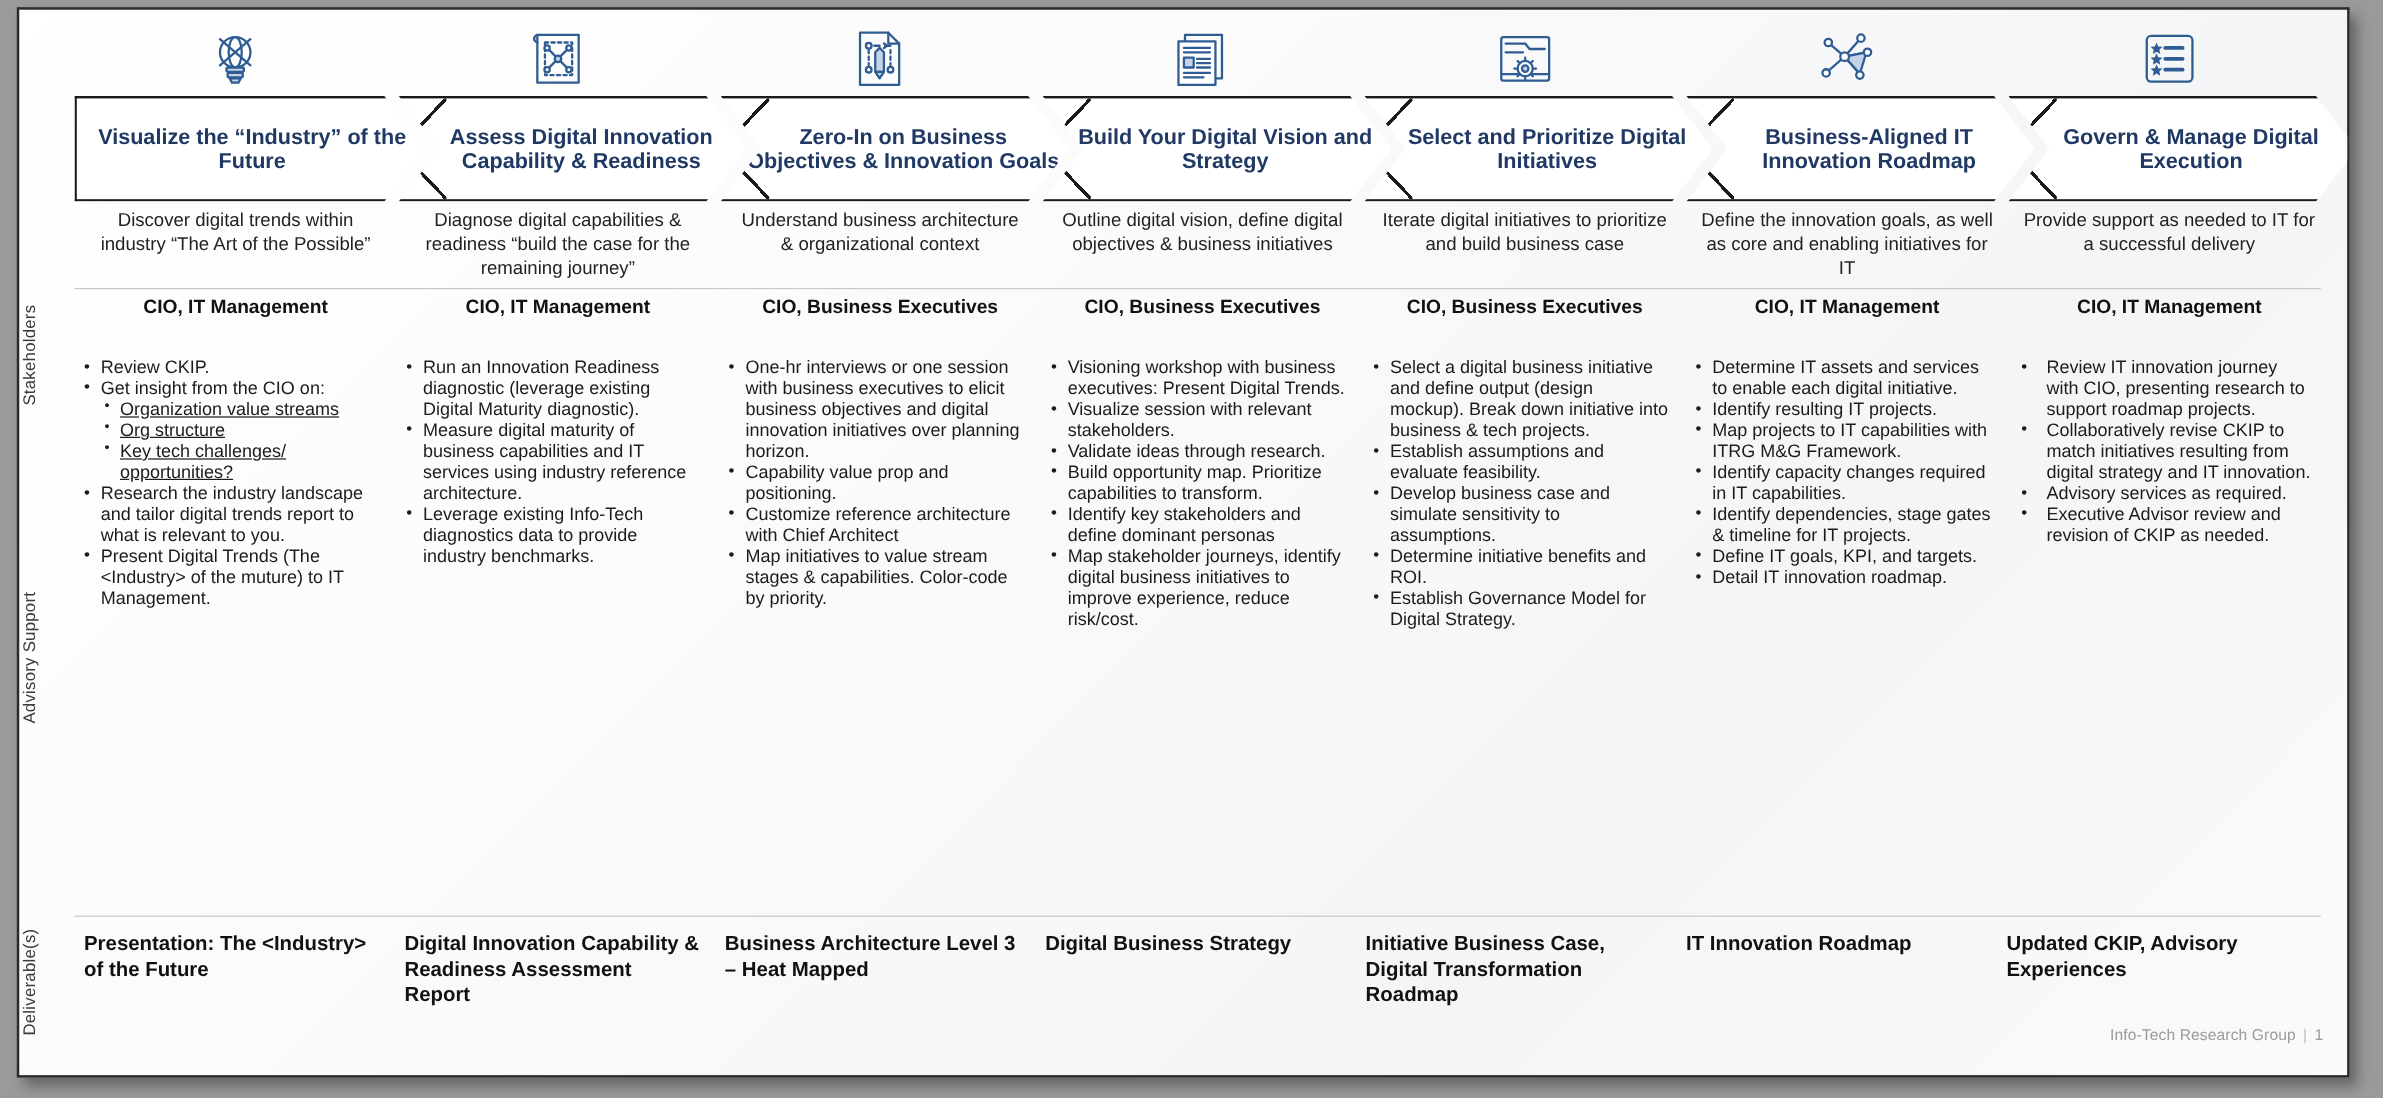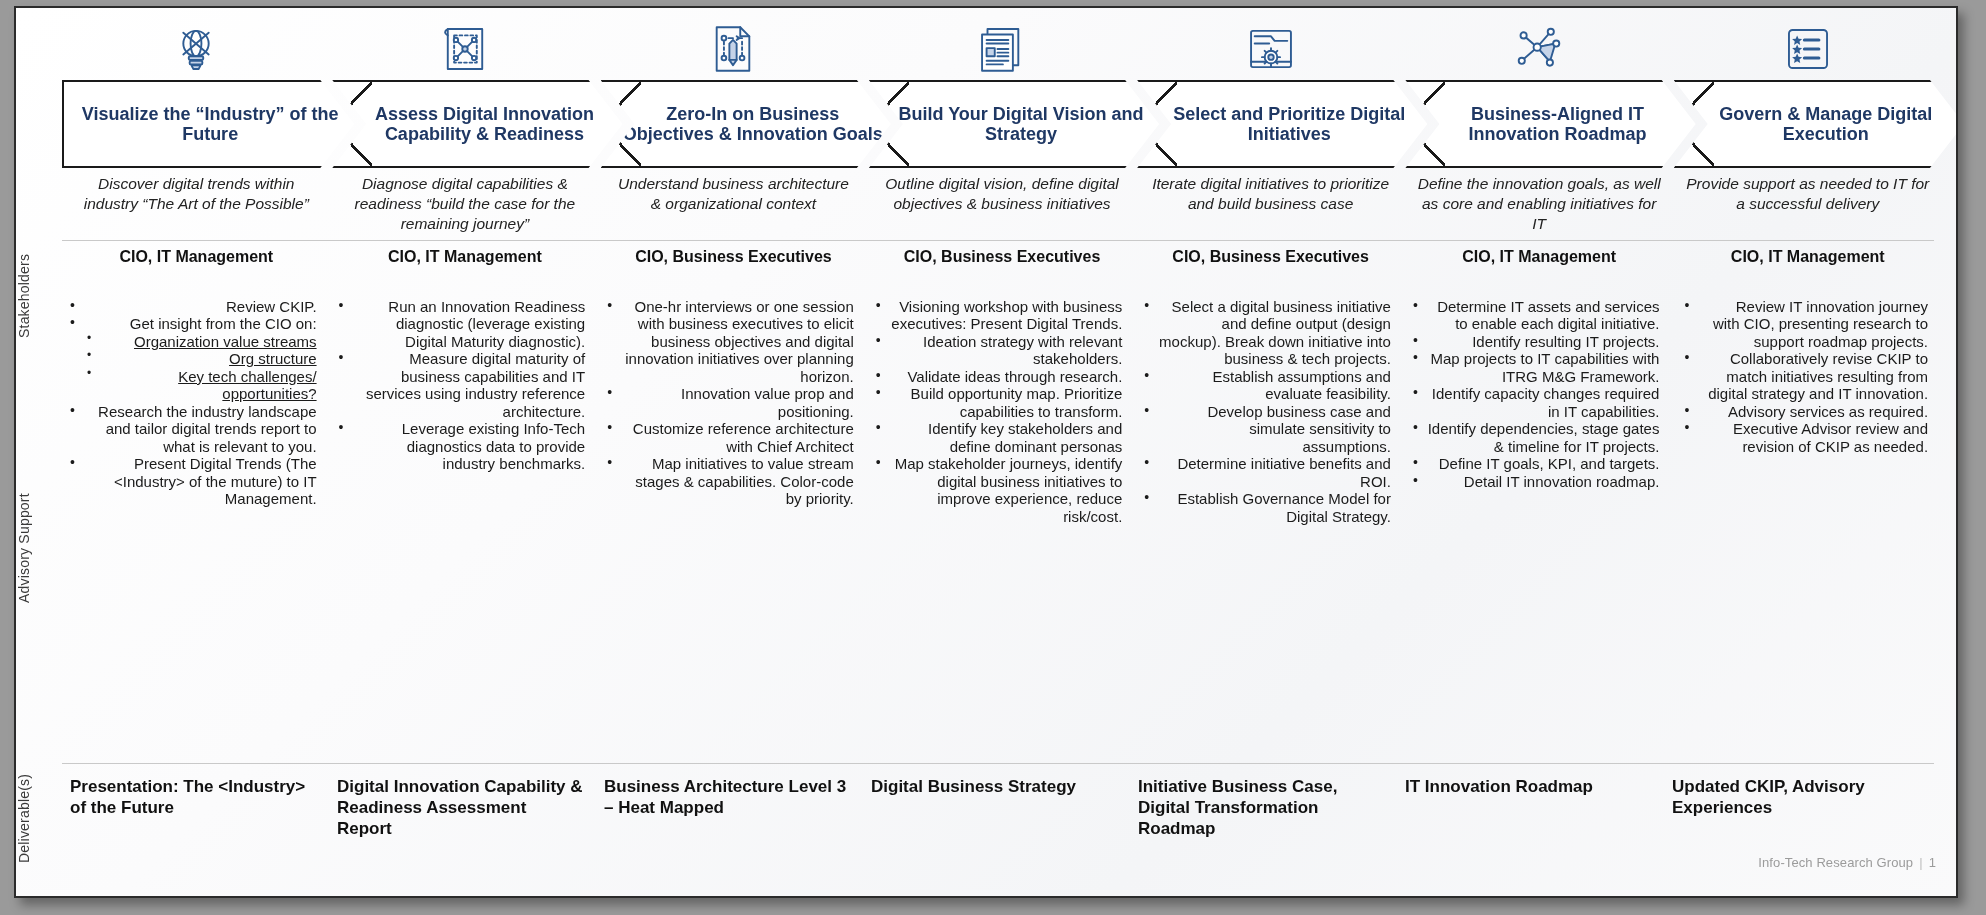--- a/index.html
+++ b/index.html
@@ -88,21 +88,21 @@
     font-size: 18px; font-weight: bold; line-height: 1.13;
     color: #1F3864;
     padding: 0 8px 0 22px;
     z-index: 2;
   }
   .chev.first .chev-title { padding-left: 10px; }
 
   
   .desc-row {
     position: absolute; top: 163px; left: 0; right: 0;
-    height: 64px; display: flex; font-style: italic;
+    height: 64px; display: flex;
   }
   .desc-cell {
     flex: 1 1 0;
     text-align: center;
     font-size: 15.5px;
     line-height: 1.28;
     color: #222;
     padding: 3px 12px 0 12px;
   }
 
@@ -130,21 +130,20 @@
   }
 
   
   .bul-row {
     position: absolute; top: 290px; left: 0; right: 0;
     height: 460px; display: flex;
   }
   .bul-cell {
     flex: 1 1 0;
     padding: 0 14px 0 8px;
-    text-align: right;
   }
   .bul-cell ul { list-style: none; }
   .bul-cell li {
     position: relative;
     font-size: 15px;
     line-height: 1.165;
     color: #1b1b1b;
     padding-left: 14px;
     margin-bottom: 0px;
   }
@@ -354,29 +353,29 @@
           <div class="bul-cell">
             <ul>
               <li>Run an Innovation Readiness diagnostic (leverage  existing Digital Maturity diagnostic).</li>
               <li>Measure digital maturity of business capabilities and IT services using industry reference architecture.</li>
               <li>Leverage  existing Info-Tech  diagnostics data to provide  industry benchmarks.</li>
             </ul>
           </div>
           <div class="bul-cell">
             <ul>
               <li>One-hr interviews  or one session with business executives to elicit business objectives  and digital innovation  initiatives over  planning  horizon.</li>
-              <li>Innovation value prop and positioning.</li>
+              <li>Capability value prop and positioning.</li>
               <li>Customize reference architecture with Chief Architect</li>
               <li>Map initiatives  to value  stream stages &amp; capabilities. Color-code by priority.</li>
             </ul>
           </div>
           <div class="bul-cell">
             <ul>
               <li>Visioning workshop with business executives: Present Digital Trends.</li>
-              <li>Ideation  strategy with relevant  stakeholders.</li>
+              <li>Visualize  session with relevant  stakeholders.</li>
               <li>Validate ideas through research.</li>
               <li>Build opportunity map. Prioritize capabilities to transform.</li>
               <li>Identify key stakeholders and  define dominant personas</li>
               <li>Map stakeholder journeys, identify digital business initiatives  to improve  experience, reduce  risk/cost.</li>
             </ul>
           </div>
           <div class="bul-cell">
             <ul>
               <li>Select a digital business initiative and define output (design mockup). Break down initiative into business &amp; tech projects.</li>
               <li>Establish assumptions and evaluate feasibility.</li>

